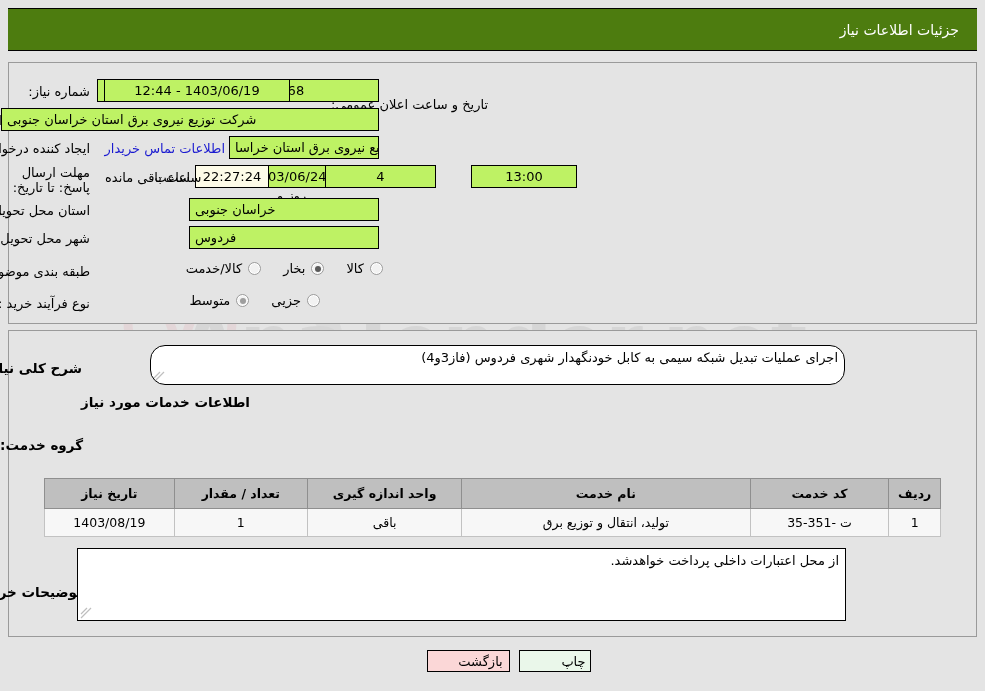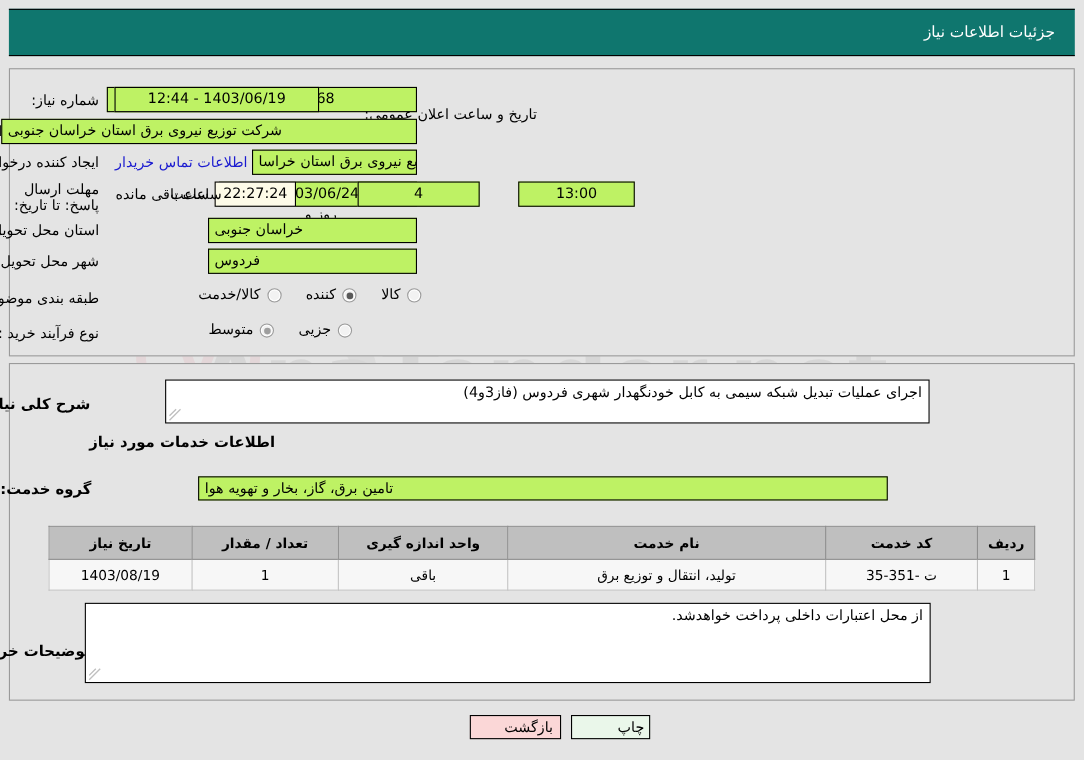--- a/index.html
+++ b/index.html
@@ -40,21 +40,21 @@
     left: 120px; top: 10px;
     width: 120px; height: 140px;
   }
   .wm-arrow { position: absolute; left: 150px; top: 30px; width: 220px; height: 190px; }
 
   
   .titlebar {
     position: absolute;
     left: 8px; top: 8px;
     width: 969px; height: 43px;
-    background: #0f766e;
+    background: #4d7c0f;
     border-top: 1px solid #000;
     border-bottom: 1px solid #000;
     box-sizing: border-box;
     color: #fff;
     display: flex;
     align-items: center;
     justify-content: flex-start;
     z-index: 3;
   }
   .titlebar .t-text {
@@ -289,21 +289,21 @@
   <div class="fld right" style="right:606px; top:226px; width:190px; height:23px;">فردوس</div>
 
   <div class="lbl" style="right:895px; top:264px;">طبقه بندی موضوعی:</div>
   <div class="radio-row" id="category-radios" style="right:602px; top:261px;">
       <div class="radio-item">
         <span class="radio"></span>
         <span class="radio-lbl">کالا</span>
       </div>
       <div class="radio-item">
         <span class="radio on"></span>
-        <span class="radio-lbl">کننده</span>
+        <span class="radio-lbl">بخار</span>
       </div>
       <div class="radio-item">
         <span class="radio"></span>
         <span class="radio-lbl">کالا/خدمت</span>
       </div>
     </div>
 
   <div class="lbl wrap" style="right:895px; top:296px; width:92px;">نوع فرآیند خرید :</div>
   <div class="radio-row" id="process-radios" style="right:665px; top:293px;">
       <div class="radio-item">
@@ -313,31 +313,30 @@
       <div class="radio-item">
         <span class="radio on dim"></span>
         <span class="radio-lbl">متوسط</span>
       </div>
     </div>
 
 
   <div class="panel" id="panel-bottom"></div>
 
   <div class="bold-lbl" style="right:903px; top:360px;">شرح کلی نیاز:</div>
-  <div class="ta" style="right:140px; top:345px; left:150px; height:40px;">
+  <div class="ta" style="right:140px; top:345px; left:150px; height:40px;border-radius:15px;">
     <span>اجرای عملیات تبدیل شبکه سیمی به کابل خودنگهدار شهری فردوس (فاز3و4)</span>
     <svg class="grip" viewBox="0 0 12 12">
       <path d="M1 11 L11 1 M1 7 L7 1" stroke="#8a8a8a" stroke-width="1.2" fill="none"></path>
     </svg>
   </div>
 
   <div class="bold-lbl" style="right:735px; top:394px;">اطلاعات خدمات مورد نیاز</div>
 
   <div class="bold-lbl" style="right:902px; top:437px;">گروه خدمت:</div>
-  <div class="fld right" style="right:178px; top:433px; left:180px; height:22px;">تامین برق، گاز، بخار و تهویه هوا</div>
 
   <table class="tbl" id="services-table" style="right:44px; top:478px; width:897px;">
     <thead>
         <tr id="svc-head">
           <th style="width: 40px;">ردیف</th>
           <th style="width: 140px;">کد خدمت</th>
           <th style="width: 310px;">نام خدمت</th>
           <th style="width: 150px;">واحد اندازه گیری</th>
           <th style="width: 130px;">تعداد / مقدار</th>
           <th style="width: 127px;">تاریخ نیاز</th>

